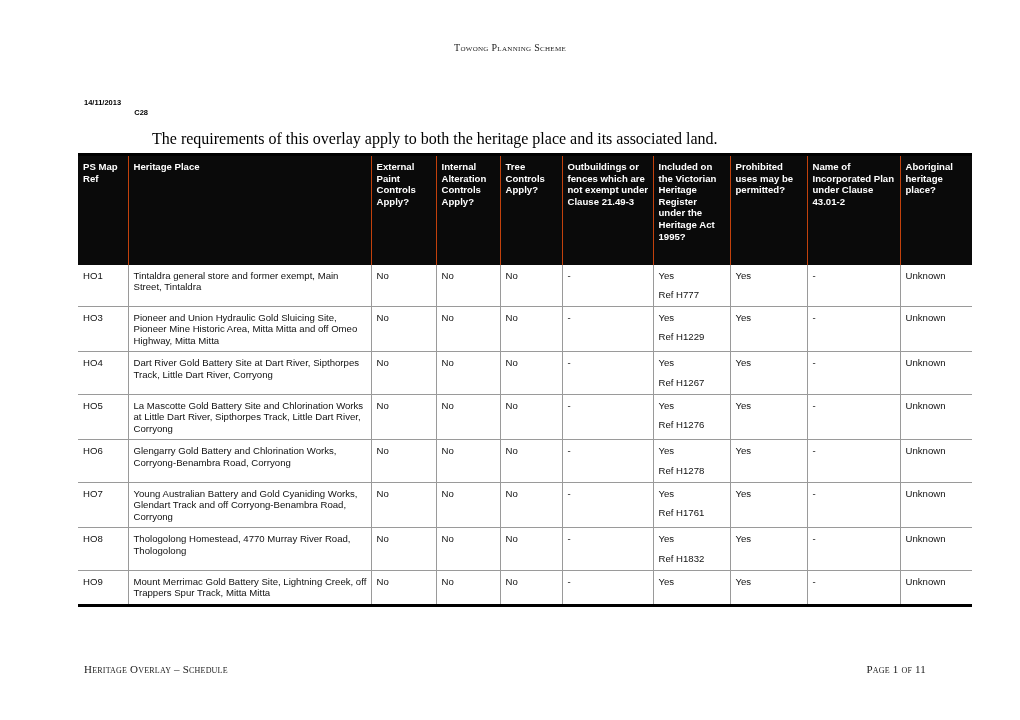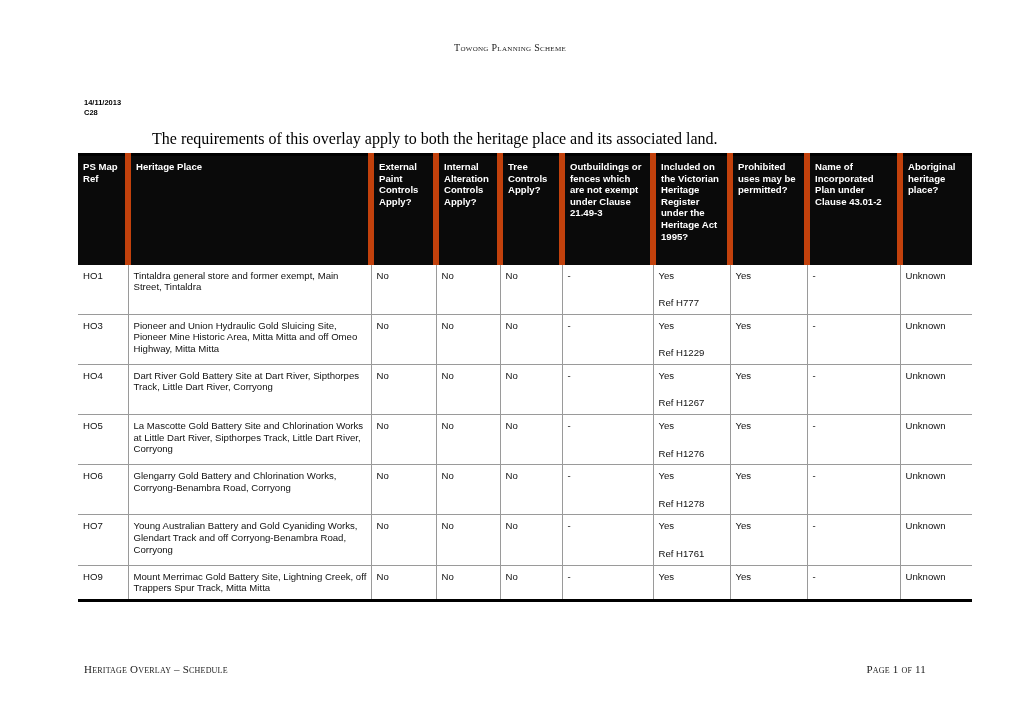--- a/index.html
+++ b/index.html
@@ -51,20 +51,21 @@
     left: 0;
     top: 0;
     width: 64px;
     font-size: 7.5px;
     font-weight: bold;
     line-height: 10px;
     color: #000;
   }
   .amend-stamp .version {
     display: block;
+    text-align: right;
   }
   .doc-title {
     position: absolute;
     left: 66px;
     top: -2px;
     font-size: 14.5px;
     font-weight: bold;
     letter-spacing: 0.1px;
     white-space: nowrap;
   }
@@ -100,21 +101,21 @@
     padding: 5px 4px 5px 5px;
     font-size: 9.6px;
     line-height: 11.6px;
     box-sizing: border-box;
   }
   table.schedule thead th {
     background: #0a0a0a;
     color: #ffffff;
     font-weight: bold;
     text-align: left;
-    border-left: 6px solid #c2410c;
+    border-left: 1px solid #c2410c;
     height: 110px;
   }
   table.schedule thead th:first-child {
     border-left: none;
   }
   table.schedule tbody td {
     background: #ffffff;
     color: #111111;
     border-left: 1px solid #9a9a9a;
     border-top: 1px solid #9a9a9a;
@@ -128,21 +129,21 @@
   }
   td.justify-cell {
     text-align: justify;
     text-align-last: left;
   }
   td.place-cell {
     padding-right: 6px;
   }
   .ref-line {
     display: block;
-    margin-top: 16px;
+    margin-top: 8px;
   }
   .ref-line:empty {
     display: none;
   }
 
   
   col.c-map   { width: 50px; }
   col.c-place { width: 243px; }
   col.c-paint { width: 65px; }
   col.c-intal { width: 64px; }
@@ -280,20 +281,32 @@
             <td>No</td>
             <td>No</td>
             <td>No</td>
             <td>-</td>
             <td><span>Yes</span><span class="ref-line">Ref H1761</span></td>
             <td>Yes</td>
             <td>-</td>
             <td>Unknown</td>
           </tr>
           <tr>
+            <td>HO8</td>
+            <td class="justify-cell place-cell">Thologolong Homestead, 4770 Murray River Road, Thologolong</td>
+            <td>No</td>
+            <td>No</td>
+            <td>No</td>
+            <td>-</td>
+            <td><span>Yes</span><span class="ref-line">Ref H1832</span></td>
+            <td>Yes</td>
+            <td>-</td>
+            <td>Unknown</td>
+          </tr>
+          <tr>
             <td>HO9</td>
             <td class="justify-cell place-cell">Mount Merrimac Gold Battery Site, Lightning Creek, off Trappers Spur Track, Mitta Mitta</td>
             <td>No</td>
             <td>No</td>
             <td>No</td>
             <td>-</td>
             <td><span>Yes</span></td>
             <td>Yes</td>
             <td>-</td>
             <td>Unknown</td>

